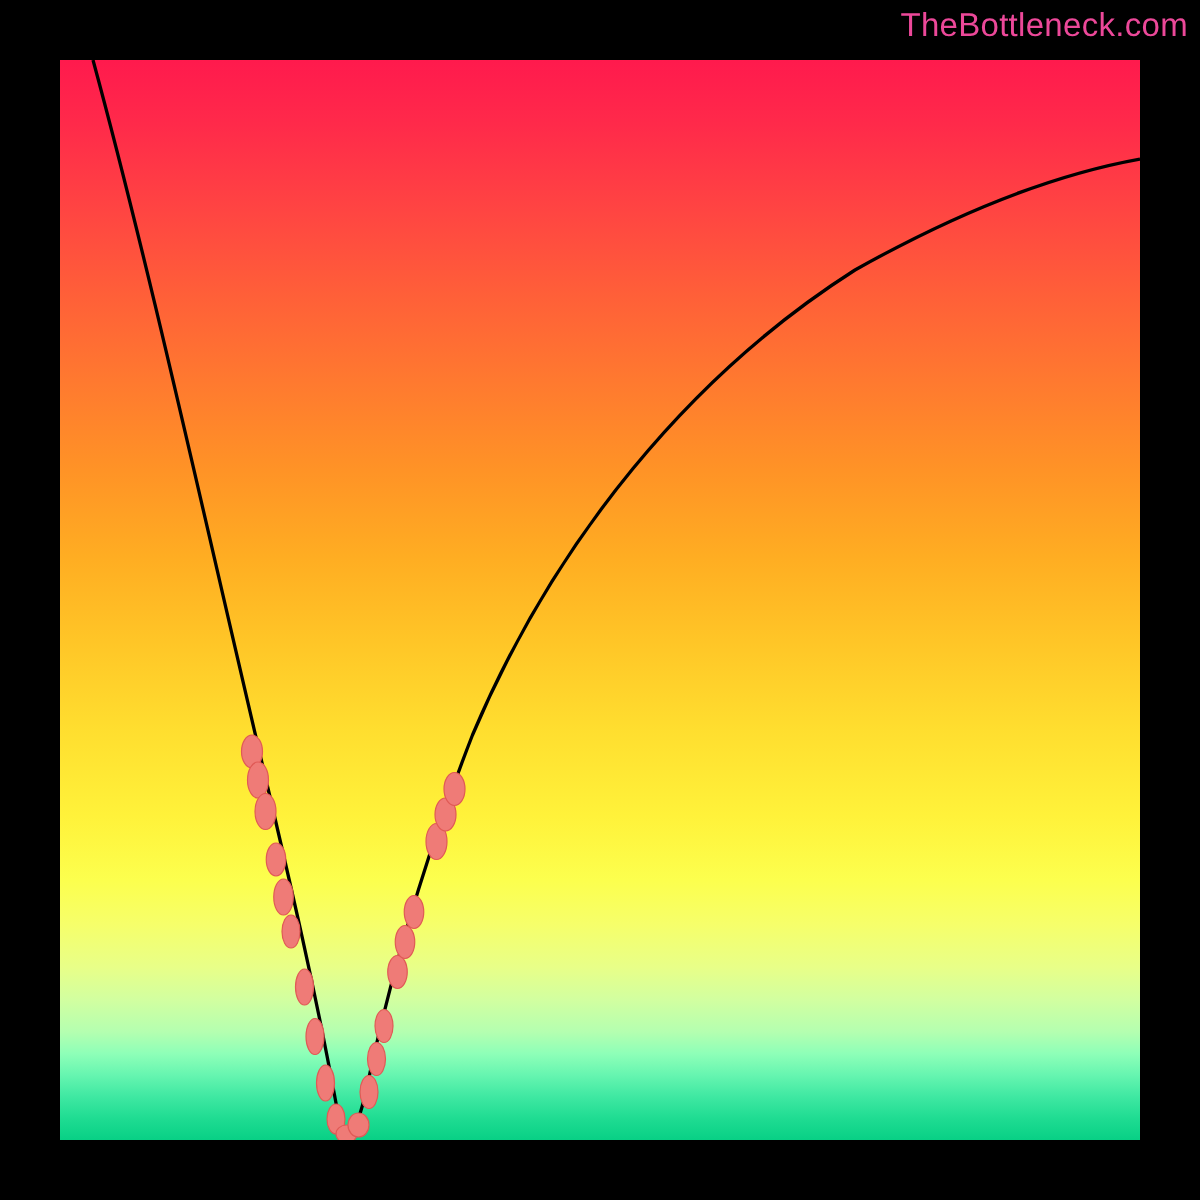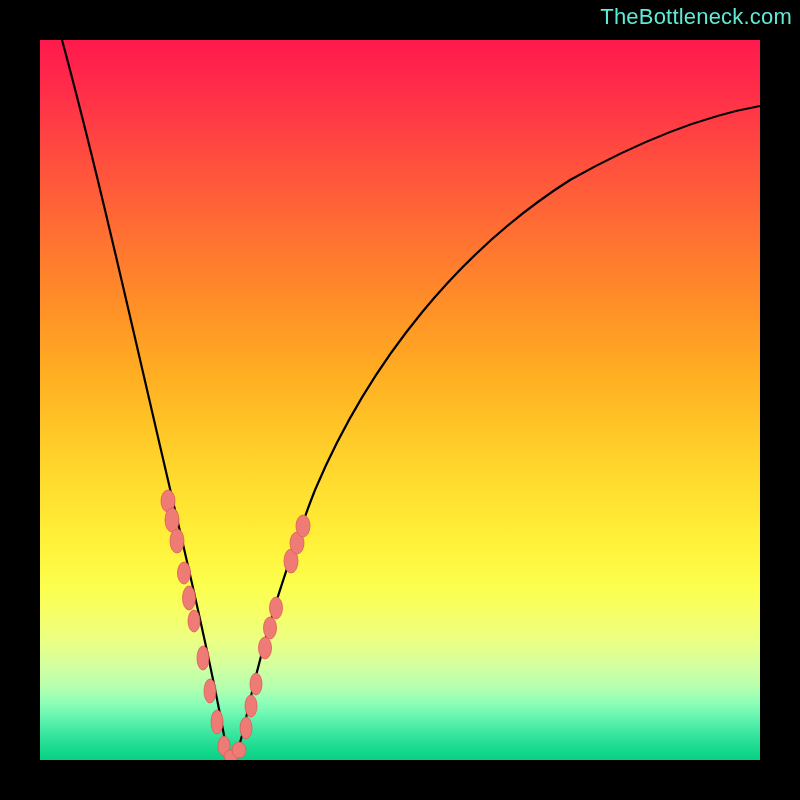--- a/index.html
+++ b/index.html
@@ -51,21 +51,21 @@
       #66f5b0 94%,
       #3fe8a2 96%,
       #1fdc92 98%,
       #08d085 100%
     );
   }
   .watermark {
     position: absolute;
     top: 4px;
     right: 8px;
-    color: #5eead4;
+    color: #ec4899;
     font-size: 22px;
     font-weight: 500;
     letter-spacing: 0.2px;
     user-select: none;
   }
   svg.curve {
     position: absolute;
     inset: 0;
   }
 </style>

